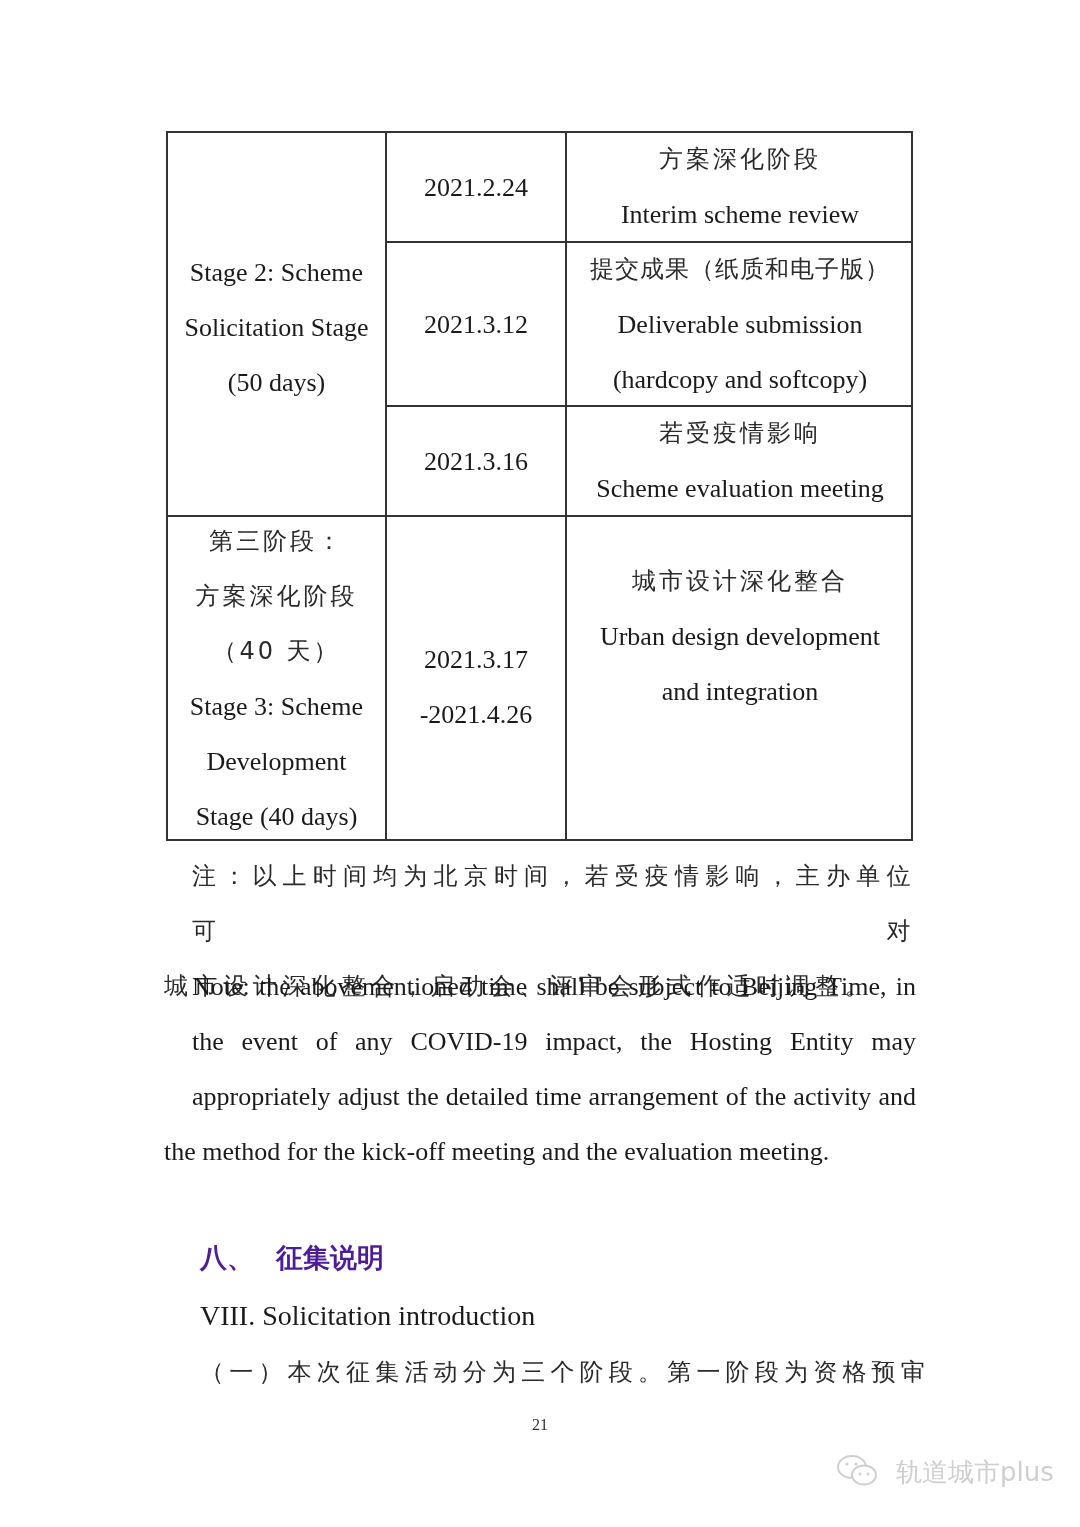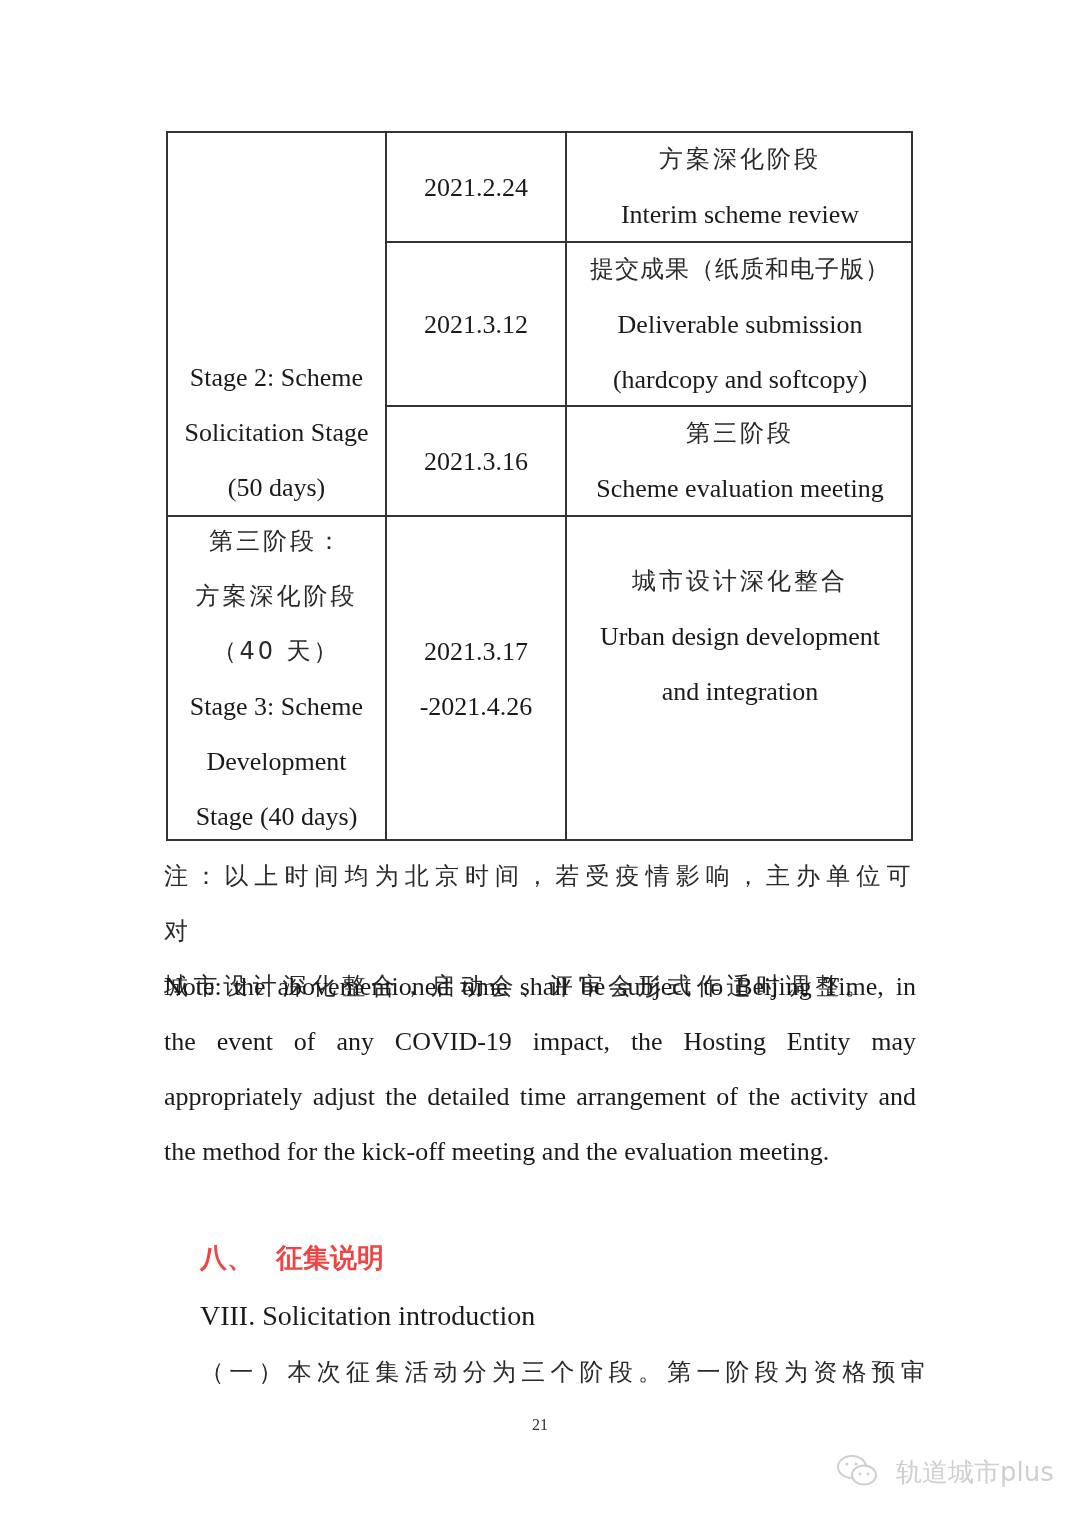--- a/index.html
+++ b/index.html
@@ -17,35 +17,35 @@
       border: 2px solid #333;
       box-sizing: border-box;
     }
     .vline { position: absolute; top: 0; bottom: 0; width: 2px; background: #333; }
     .hline { position: absolute; height: 2px; background: #333; }
     .cell {
       position: absolute; display: flex; flex-direction: column;
       align-items: center; justify-content: center; text-align: center;
       font-size: 26px; line-height: 55px; box-sizing: border-box;
     }
-    .cell.top { justify-content: flex-end; }
+    .cell.top { justify-content: center; }
     .cn { font-family: "DejaVu Sans", sans-serif; font-size: 24px; letter-spacing: 3px; color: #2a2a2a; }
 
     
     .para {
       position: absolute; left: 164px; width: 752px;
       font-size: 26px; line-height: 55px;
     }
     .para.cn { font-size: 24px; letter-spacing: 5.6px; }
-    .justify { text-align: justify; text-align-last: justify; }
+    .justify { text-align: justify; text-align-last: justify; margin-left: 28px; }
 
     .heading-cn {
       position: absolute; left: 200px; top: 1240px;
       font-family: "DejaVu Sans", sans-serif; font-weight: bold; font-size: 27px;
-      color: #ef4444;
+      color: #4c1d95;
     }
     .heading-cn .num { margin-right: 22px; }
     .heading-en {
       position: absolute; left: 200px; top: 1300px; font-size: 28px;
     }
     .intro-cn {
       position: absolute; left: 200px; top: 1356px; width: 720px;
       font-family: "DejaVu Sans", sans-serif; font-size: 24px; letter-spacing: 5.2px; color: #2a2a2a;
       white-space: nowrap;
     }
@@ -93,33 +93,33 @@
     <div class="cell" style="left:399px; top:110px; width:346px; height:162px;">
       <div class="cn" style="letter-spacing:1px">提交成果（纸质和电子版）</div>
       <div>Deliverable submission</div>
       <div>(hardcopy and softcopy)</div>
     </div>
 
     <div class="cell" style="left:219px; top:274px; width:178px; height:108px;">
       <div>2021.3.16</div>
     </div>
     <div class="cell" style="left:399px; top:274px; width:346px; height:108px;">
-      <div class="cn">第三阶段</div>
+      <div class="cn">若受疫情影响</div>
       <div>Scheme evaluation meeting</div>
     </div>
 
     <div class="cell" style="left:0; top:384px; width:217px; height:324px;border-radius:16px;">
       <div class="cn">第三阶段：</div>
       <div class="cn">方案深化阶段</div>
       <div class="cn">（40 天）</div>
       <div>Stage 3: Scheme</div>
       <div>Development</div>
       <div>Stage (40 days)</div>
     </div>
-    <div class="cell" style="left:219px; top:384px; width:178px; height:324px;">
+    <div class="cell" style="left:219px; top:392px; width:178px; height:324px;">
       <div>2021.3.17</div>
       <div>-2021.4.26</div>
     </div>
     <div class="cell" style="left:399px; top:384px; width:346px; height:324px; padding-bottom:86px;">
       <div class="cn">城市设计深化整合</div>
       <div>Urban design development</div>
       <div>and integration</div>
     </div>
   </div>
 

